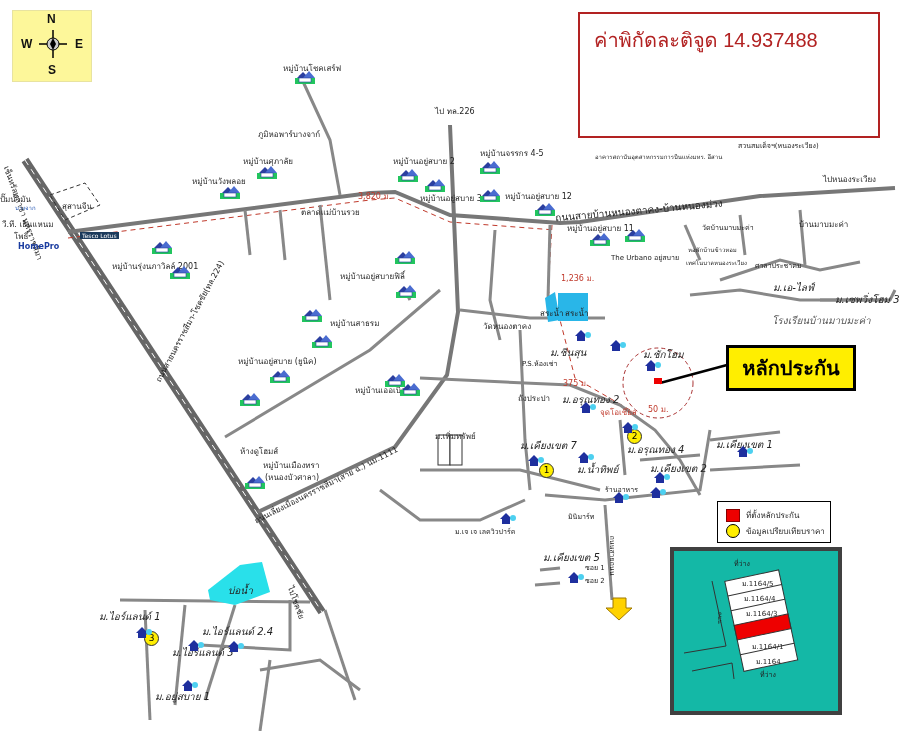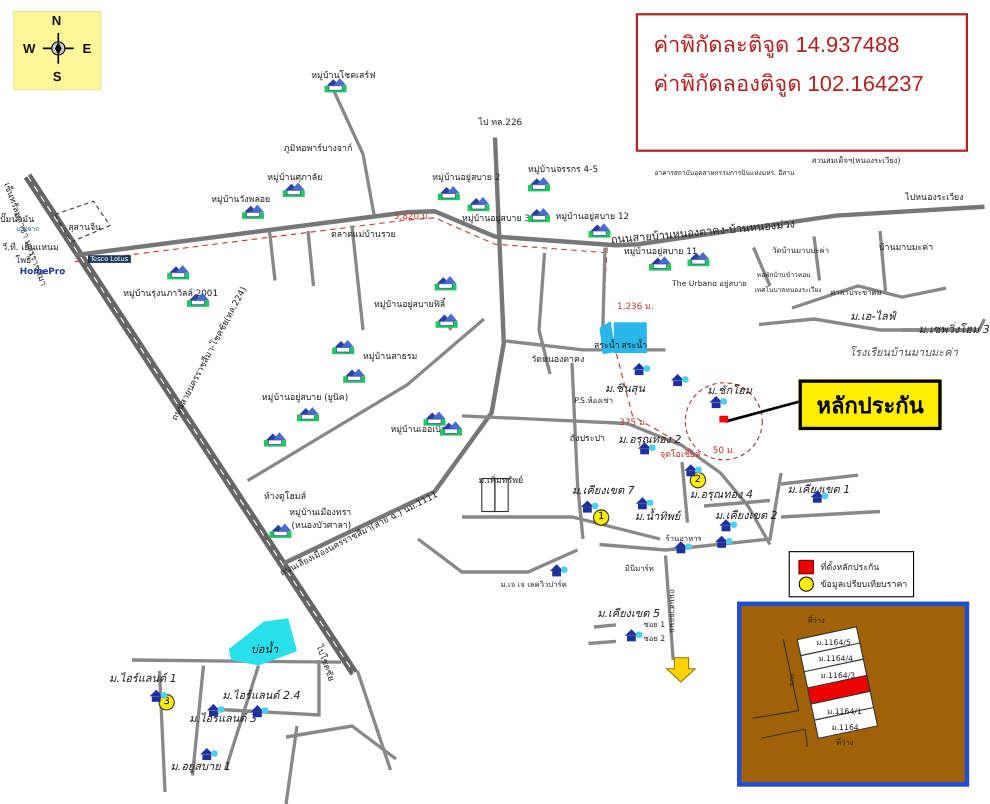--- a/index.html
+++ b/index.html
@@ -10,21 +10,21 @@
   .dist { position:absolute; font-size:8px; color:#c0392b; white-space:nowrap; }
   .compass { position:absolute; left:12px; top:10px; width:78px; height:70px; background:#fdf79a; border:1px solid #e8e3a0; }
   .compass span { position:absolute; font-weight:bold; font-size:12px; color:#111; font-family:"Liberation Sans", sans-serif; }
   .info-box { position:absolute; left:578px; top:12px; width:298px; height:122px; border:2px solid #b22222; background:#fff; }
   .info-line { position:absolute; left:14px; font-size:20px; color:#b22222; font-family:Liberation Sans, sans-serif; white-space:nowrap; }
   .collateral { position:absolute; left:726px; top:345px; width:124px; height:40px; background:#ffee00; border:3px solid #000; display:flex; align-items:center; justify-content:center; font-size:20px; font-weight:bold; color:#000; }
   .legend { position:absolute; left:717px; top:501px; width:112px; height:40px; border:1.5px solid #000; background:#fff; }
   .legend .row { position:absolute; left:8px; display:flex; align-items:center; font-size:8px; color:#222; }
   .legend .sq { width:12px; height:11px; background:#e00; border:1px solid #800; margin-right:6px; }
   .legend .ci { width:12px; height:12px; border-radius:50%; background:#ffee00; border:1px solid #000; margin-right:6px; }
-  .inset { position:absolute; left:670px; top:547px; width:164px; height:160px; border:4px solid #1d4ed8; background:#a16207;padding-left:39px; }
+  .inset { position:absolute; left:670px; top:547px; width:164px; height:160px; border:4px solid #404040; background:#14b8a6; }
   .num-circle { position:absolute; width:13px; height:13px; border-radius:50%; background:#ffee00; border:1px solid #333; font-size:9px; text-align:center; line-height:13px; color:#000; }
 </style>
 </head>
 <body>
 
 <svg id="map-svg" width="900" height="731" viewBox="0 0 900 731">
 
   <g>
     <line x1="25" y1="160" x2="322" y2="612" stroke="#666" stroke-width="8"></line>
     <line x1="25" y1="160" x2="322" y2="612" stroke="#fff" stroke-width="1" stroke-dasharray="6,5"></line>
@@ -103,21 +103,20 @@
   <svg style="position:absolute;left:24px;top:17px" width="32" height="32">
     <line x1="16" y1="2" x2="16" y2="30" stroke="#000" stroke-width="1.5"></line>
     <line x1="2" y1="16" x2="30" y2="16" stroke="#000" stroke-width="1.5"></line>
     <circle cx="16" cy="16" r="6" fill="#ccc" stroke="#000"></circle>
     <polygon points="16,10 19,16 16,22 13,16" fill="#000"></polygon>
   </svg>
 </div>
 
 <div class="info-box">
   <div class="info-line" style="top:10px">ค่าพิกัดละติจูด 14.937488</div>
-  <div class="info-line" style="top:46px">ค่าพิกัดลองติจูด 102.164237</div>
 </div>
 
 <div class="collateral">หลักประกัน</div>
 
 <div class="lbl" style="left:555px;top:203px;font-size:10px;transform:rotate(-5deg)">ถนนสายบ้านหนองตาคง-บ้านหนองม่วง</div>
 <div class="lbl" style="left:158px;top:375px;transform:rotate(-62deg);transform-origin:left">ถนนสายนครราชสีมา-โชคชัย(ทล.224)</div>
 <div class="lbl" style="left:255px;top:515px;transform:rotate(-27deg);transform-origin:left">ถนนเลี่ยงเมืองนครราชสีมา(สาย ฉ.) นม.1111</div>
 <div class="lbl" style="left:435px;top:105px">ไป ทล.226</div>
 <div class="lbl" style="left:823px;top:173px">ไปหนองระเวียง</div>
 <div class="lbl" style="left:290px;y:590px;top:580px;transform:rotate(70deg);transform-origin:left">ไปโชคชัย</div>

